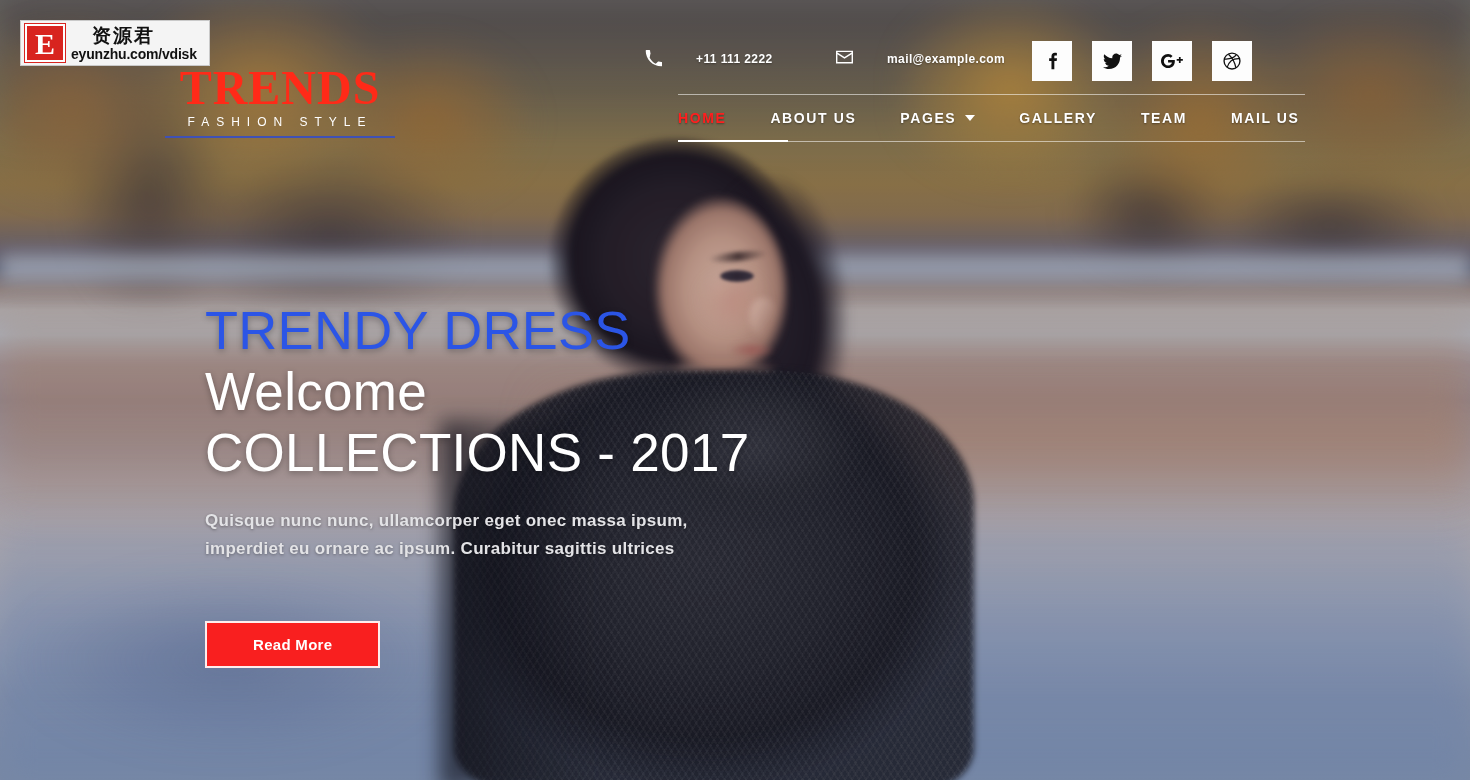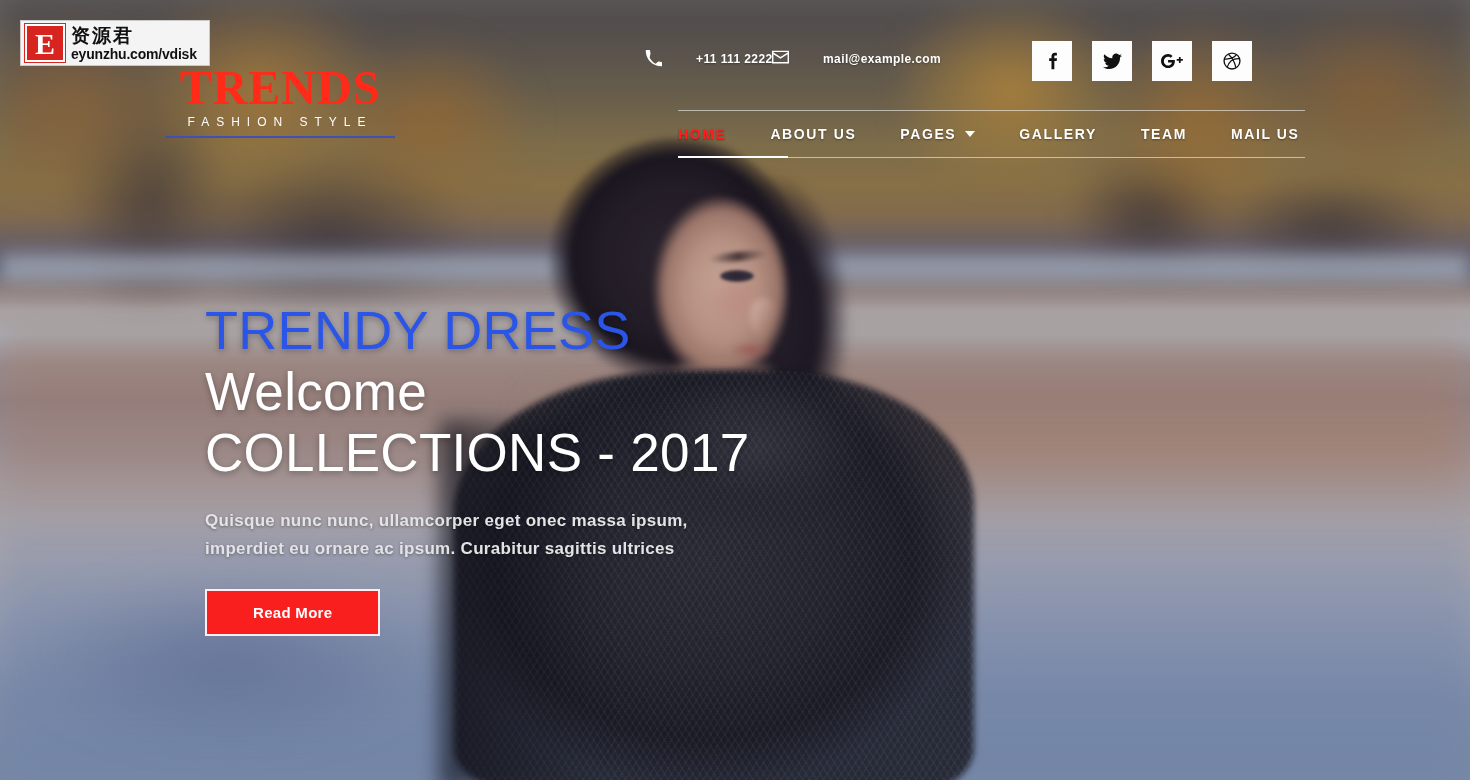--- a/index.html
+++ b/index.html
@@ -195,21 +195,21 @@
   .wm-e {
     width:40px; height:38px; flex:none;
     background:#d8241f;
     color:#fff;
     font-family:"Liberation Serif", serif;
     font-weight:bold; font-size:30px; line-height:36px; text-align:center;
     border:2px solid #fff;
     outline:1px solid #d8241f;
   }
   .wm-right { display:flex; flex-direction:column; justify-content:center; line-height:1; }
-  .wm-cn { font-family:"DejaVu Sans", sans-serif; font-size:19px; font-weight:bold; color:#111; letter-spacing:2px; }
+  .wm-cn { font-family:"DejaVu Sans", sans-serif; font-size:19px; font-weight:bold; color:#111; letter-spacing:2px;margin-left:21px; }
   .wm-url { font-family:"Liberation Sans", sans-serif; font-size:14px; font-weight:bold; color:#111; margin-top:2px; letter-spacing:-.2px; }
 
   
   #header { position:absolute; inset:0; z-index:40; }
 
   .logo { position:absolute; left:165px; top:62px; width:230px; }
   .logo-title {
     font-family:"Liberation Serif", serif;
     font-weight:bold;
     font-size:48px; line-height:52px;
@@ -221,38 +221,38 @@
     font-family:"Liberation Sans", sans-serif;
     font-size:12px; color:#ffffff;
     letter-spacing:7px; text-align:center;
     padding-bottom:7px;
     border-bottom:2px solid #3f51b5;
     margin-top:1px;
   }
 
   .contact { position:absolute; top:50px; display:flex; align-items:center; gap:10px; }
   #contact-phone { left:645px; }
-  #contact-mail  { left:772px; }
+  #contact-mail  { left:836px; }
   .contact-text {
     color:#fff; font-size:12px; font-weight:bold; letter-spacing:.4px;
     text-shadow:0 1px 2px rgba(0,0,0,.35);
     margin-left:24px;
   }
   .c-icon { width:17px; height:17px; display:block; }
 
   .socials { position:absolute; left:1032px; top:41px; display:flex; gap:20px; }
   .soc {
     width:40px; height:40px; background:#fdfdfd;
     display:flex; align-items:center; justify-content:center;
     color:#1b1b1b; cursor:pointer;
   }
   .soc svg { display:block; }
 
   
-  .nav-wrap { position:absolute; left:678px; top:110px; width:627px; }
+  .nav-wrap { position:absolute; left:678px; top:94px; width:627px; }
   .nav-rule-top { height:1px; background:rgba(255,255,255,.55); }
   .nav-rule-bot { height:1px; background:rgba(255,255,255,.55); position:relative; }
   .nav-rule-bot::before {
     content:""; position:absolute; left:0; top:-1px; width:110px; height:2px; background:#ffffff;
   }
   .nav {
     display:flex; align-items:center;
     height:46px;
     gap:0;
   }
@@ -282,21 +282,21 @@
     text-shadow:0 2px 6px rgba(0,0,0,.30);
   }
   .h-line.accent { color:#2b55e6; font-size:54px; }
   .h-para {
     margin-top:24px;
     font-size:17px; line-height:28px; font-weight:bold;
     color:#e3e3e6; letter-spacing:.3px; max-width:500px;
     text-shadow:0 1px 3px rgba(0,0,0,.35);
   }
   .btn-readmore {
-    margin-top:26px;
+    margin-top:58px;
     display:inline-block;
     background:#f91f1f;
     border:2px solid rgba(255,255,255,.92);
     color:#ffffff;
     font-size:15px; font-weight:bold;
     padding:13px 46px;
     cursor:pointer;
     letter-spacing:.3px;
   }
 </style>

